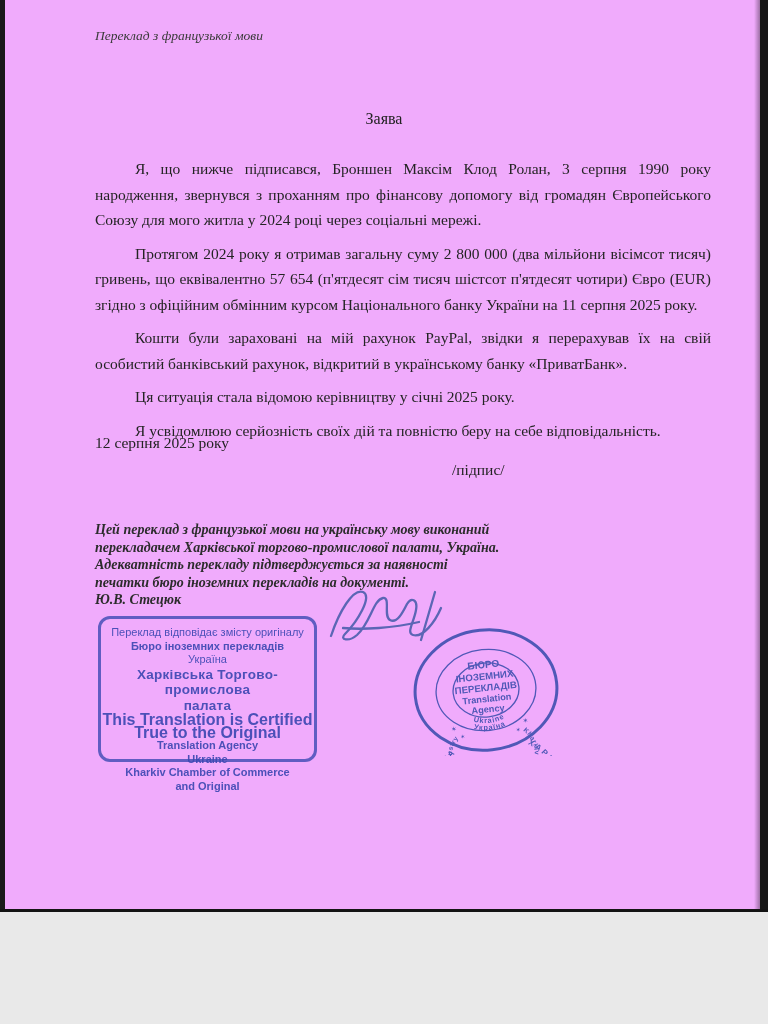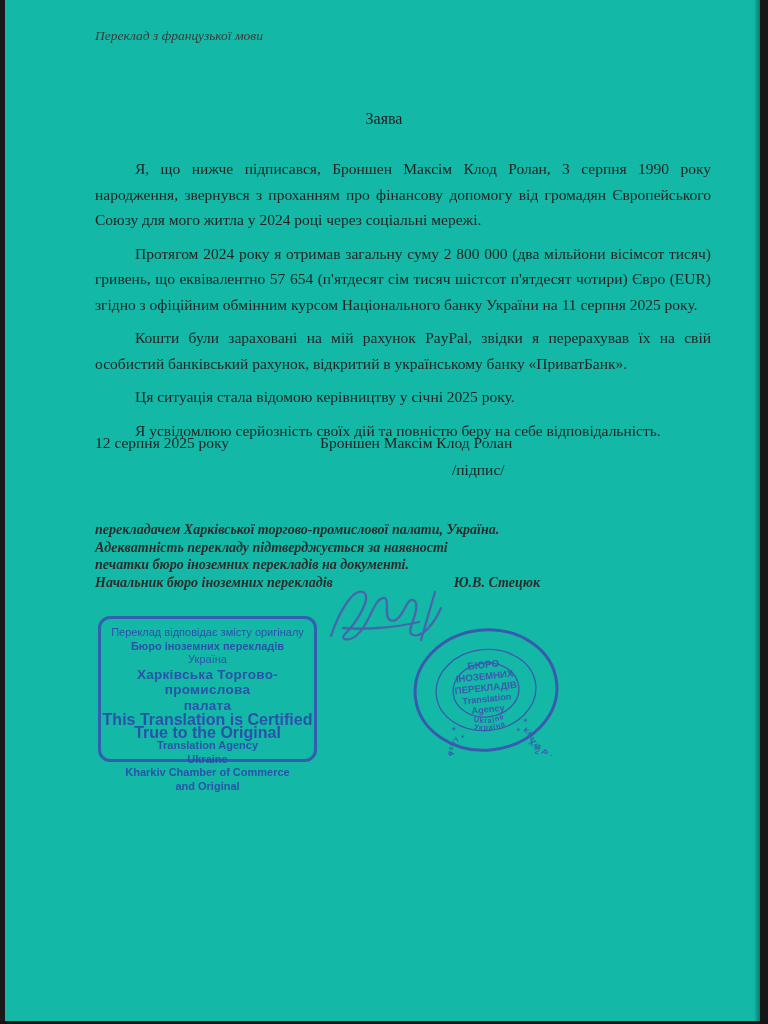--- a/index.html
+++ b/index.html
@@ -2,22 +2,22 @@
 <html><head>
 <meta charset="utf-8">
 <style>
   html,body{margin:0;padding:0;}
   body{
     width:768px;height:1024px;
     background:#e9e9e9;
     font-family:"Liberation Serif", serif;
   }
   .page{
-    position:relative;width:768px;height:1024px;
-    background:#14b8a6;overflow:hidden;color:#262626;
+    position:relative;width:768px;height:912px;
+    background:#f0abfc;overflow:hidden;color:#262626;
   }
   
   .edge-left{position:absolute;left:0;top:0;width:5px;height:1024px;background:#1a1a1a;}
   .edge-right{position:absolute;right:0;top:0;width:8px;height:1024px;background:#161616;}
   .edge-right-shadow{position:absolute;right:8px;top:0;width:6px;height:1024px;
     background:linear-gradient(to right,rgba(0,0,0,0),rgba(0,0,0,0.35));}
   .edge-bottom{position:absolute;left:0;bottom:0;width:768px;height:3px;background:#141414;}
 
   .lang-note{
     position:absolute;left:95px;top:28px;
@@ -75,30 +75,29 @@
   <div class="body-text">
     <p>Я, що нижче підписався, Броншен Максім Клод Ролан, 3 серпня 1990 року народження, звернувся з проханням про фінансову допомогу від громадян Європейського Союзу для мого житла у 2024 році через соціальні мережі.</p>
     <p>Протягом 2024 року я отримав загальну суму 2 800 000 (два мільйони вісімсот тисяч) гривень, що еквівалентно 57 654 (п'ятдесят сім тисяч шістсот п'ятдесят чотири) Євро (EUR) згідно з офіційним обмінним курсом Національного банку України на 11 серпня 2025 року.</p>
     <p>Кошти були зараховані на мій рахунок PayPal, звідки я перерахував їх на свій особистий банківський рахунок, відкритий в українському банку «ПриватБанк».</p>
     <p>Ця ситуація стала відомою керівництву у січні 2025 року.</p>
     <p>Я усвідомлюю серйозність своїх дій та повністю беру на себе відповідальність.</p>
   </div>
 
   <div class="date-row">
     <span>12 серпня 2025 року</span>
-    <span class="sig-name">Броншен Максім Клод Ролан</span>
   </div>
   <div class="sig-placeholder">/підпис/</div>
 
   <div class="cert-block">
+    <span class="cert-line">Цей переклад з французької мови на українську мову виконаний</span>
     <span class="cert-line">перекладачем Харківської торгово-промислової палати, Україна.</span>
     <span class="cert-line">Адекватність перекладу підтверджується за наявності</span>
     <span class="cert-line">печатки бюро іноземних перекладів на документі.</span>
     <span class="cert-sign-row">
-      <span>Начальник бюро іноземних перекладів</span>
       <span>Ю.В. Стецюк</span>
     </span>
   </div>
 
   <svg class="sig-scrawl" viewBox="0 0 140 76">
     <g fill="none" stroke="#4c5fae" stroke-width="2.3" stroke-linecap="round" stroke-linejoin="round" opacity="0.9">
       <path d="M 8,58 C 16,34 30,10 40,14 C 50,18 34,44 22,56 C 16,62 26,64 34,57 C 48,44 50,22 60,20 C 68,19 60,38 67,42 C 74,46 80,34 84,26 C 88,19 95,21 93,32 C 91,44 83,55 90,57 C 100,60 112,44 118,30"></path>
       <path d="M 112,14 L 98,62"></path>
       <path d="M 20,50 C 40,52 70,50 96,44"></path>
     </g>

